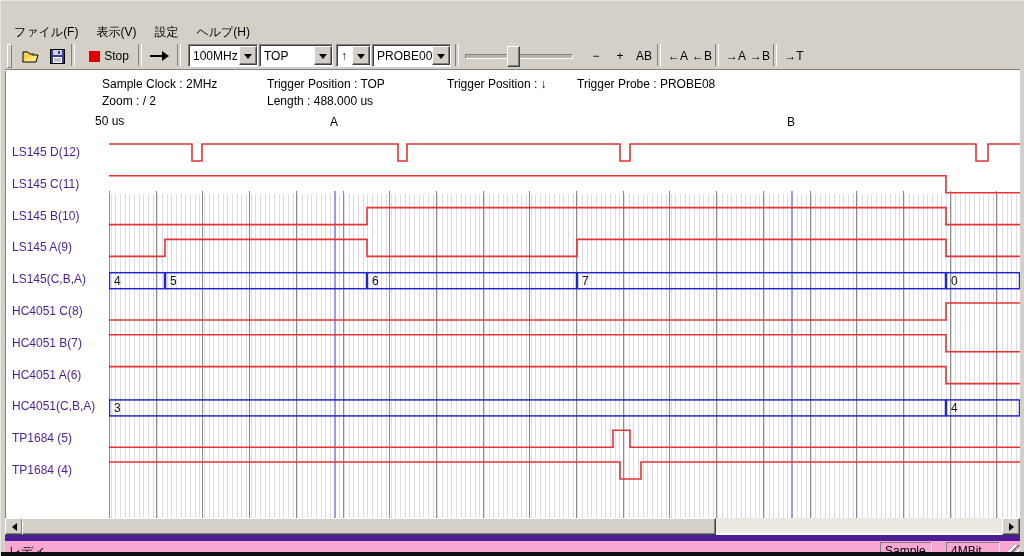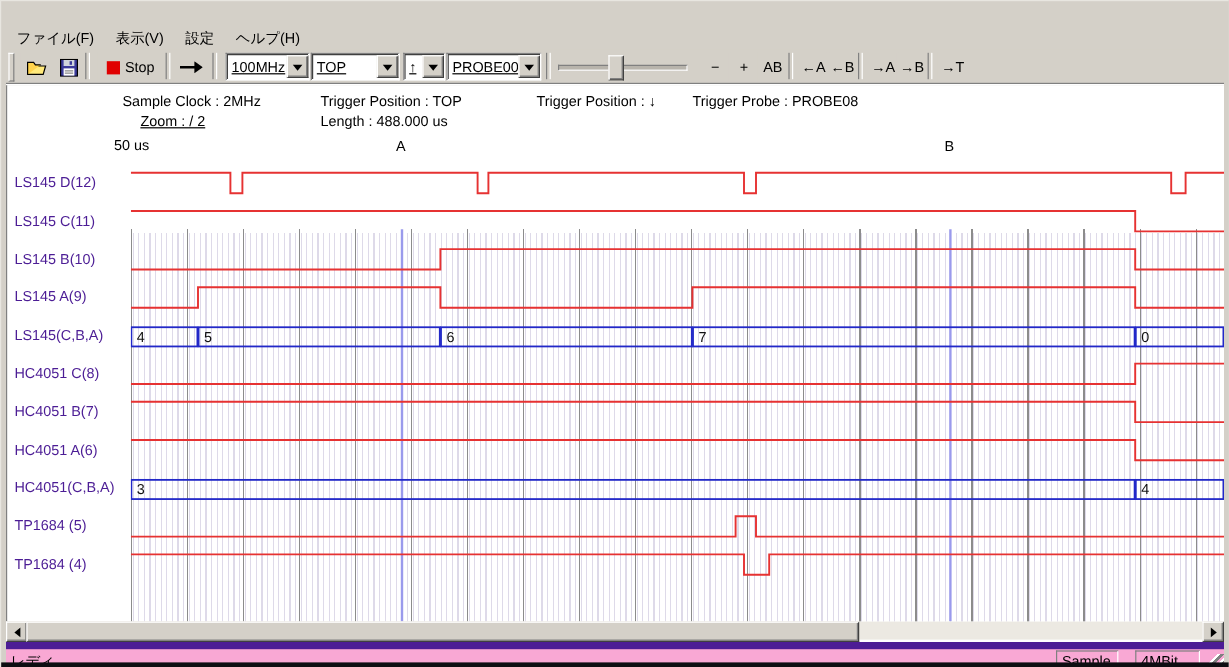--- a/index.html
+++ b/index.html
@@ -35,21 +35,21 @@
   .gripper{position:absolute;left:2px;top:3px;height:22px;width:3px;
            border:1px solid;border-color:#fff #808080 #808080 #fff;}
   .tool-sep{position:absolute;top:3px;height:22px;width:2px;
             border-left:1px solid #808080;border-right:1px solid #fff;}
   .toolbtn{position:absolute;top:3px;height:22px;background:#d4d0c8;display:flex;
            align-items:center;justify-content:center;font-size:12px;color:#000;gap:4px;
            border:1px solid transparent;}
   .stop-square{width:11px;height:11px;background:#e00000;}
   .combo{position:absolute;top:3px;height:21px;background:#fff;border:1px solid;
          border-color:#808080 #fff #fff #808080;box-shadow:inset 1px 1px 0 #404040;
-         display:flex;align-items:center;text-decoration:underline;}
+         display:flex;align-items:center;}
   .combo .val{flex:1;font-size:12px;padding:0 2px 0 4px;color:#000;white-space:nowrap;
               overflow:hidden;}
   .combo .drop{width:16px;height:17px;background:#d4d0c8;border:1px solid;
                border-color:#fff #404040 #404040 #fff;box-shadow:inset -1px -1px 0 #808080;
                display:flex;align-items:center;justify-content:center;margin-right:0px;}
   .combo .drop::after{content:"";border:4px solid transparent;border-top:5px solid #000;
                margin-top:5px;}
   .slider{position:absolute;top:3px;height:22px;}
   .slider .groove{position:absolute;left:0;right:0;top:10px;height:3px;
           border:1px solid;border-color:#808080 #fff #fff #808080;background:#b8b4ac;}
@@ -147,21 +147,21 @@
     <span class="tool-sep" style="left:450px;"></span>
     <span class="slider" style="left:460px;width:108px;">
       <span class="groove"></span>
       <span class="thumb" style="left:42px;"></span>
     </span>
     <span id="toolbtn-slot"><span class="toolbtn" style="left: 578px; width: 24px;">−</span><span class="toolbtn" style="left: 602px; width: 24px;">+</span><span class="toolbtn" style="left: 626px; width: 24px;">AB</span><span class="tool-sep" style="left: 652px;"></span><span class="toolbtn" style="left: 660px; width: 24px;">←A</span><span class="toolbtn" style="left: 684px; width: 24px;">←B</span><span class="tool-sep" style="left: 710px;"></span><span class="toolbtn" style="left: 718px; width: 24px;">→A</span><span class="toolbtn" style="left: 742px; width: 24px;">→B</span><span class="tool-sep" style="left: 768px;"></span><span class="toolbtn" style="left: 776px; width: 24px;">→T</span></span>
   </div>
 
   <div class="client">
     <span class="info-text" style="left:96px;top:6px;">Sample Clock : 2MHz</span>
-    <span class="info-text" style="left:111px;top:23px;text-decoration:underline;">Zoom : /   2</span>
+    <span class="info-text" style="left:96px;top:23px;">Zoom : /   2</span>
     <span class="info-text" style="left:261px;top:6px;">Trigger Position : TOP</span>
     <span class="info-text" style="left:261px;top:23px;">Length : 488.000 us</span>
     <span class="info-text" style="left:441px;top:6px;">Trigger Position : ↓</span>
     <span class="info-text" style="left:571px;top:6px;">Trigger Probe : PROBE08</span>
     <span class="scale-label">50 us</span>
     <span id="cursor-labels"><span class="cursor-label" style="left: 324px;">A</span><span class="cursor-label" style="left: 781px;">B</span></span>
     <span id="wave-labels"><span class="sig-label" style="top: 74px;">LS145 D(12)</span><span class="sig-label" style="top: 105.8px;">LS145 C(11)</span><span class="sig-label" style="top: 137.6px;">LS145 B(10)</span><span class="sig-label" style="top: 169.4px;">LS145 A(9)</span><span class="sig-label" style="top: 201.2px;">LS145(C,B,A)</span><span class="sig-label" style="top: 233px;">HC4051 C(8)</span><span class="sig-label" style="top: 264.8px;">HC4051 B(7)</span><span class="sig-label" style="top: 296.6px;">HC4051 A(6)</span><span class="sig-label" style="top: 328.4px;">HC4051(C,B,A)</span><span class="sig-label" style="top: 360.2px;">TP1684 (5)</span><span class="sig-label" style="top: 392px;">TP1684 (4)</span></span>
     <svg id="wave-svg" width="911" height="387">
         <line x1="2" y1="63" x2="2" y2="387" stroke="#dedae9" stroke-width="1" shape-rendering="crispEdges"></line>
         <line x1="6.667" y1="63" x2="6.667" y2="387" stroke="#dedae9" stroke-width="1" shape-rendering="crispEdges"></line>

